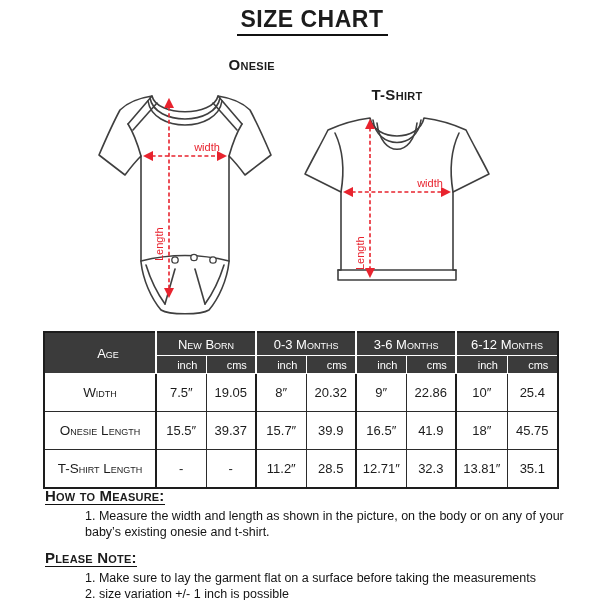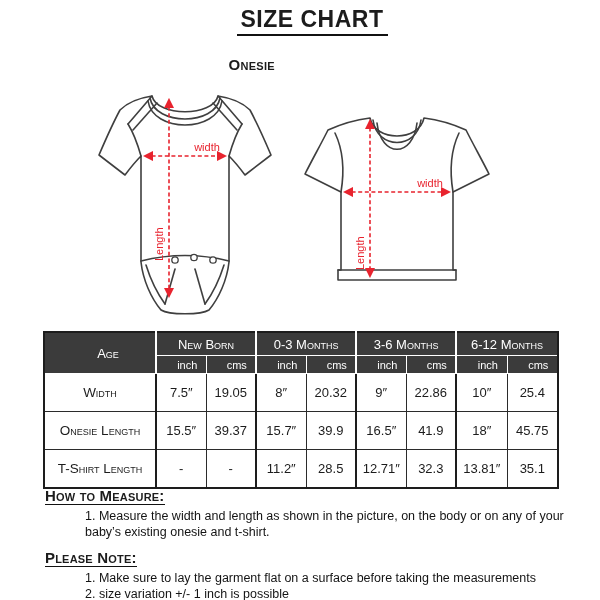--- a/index.html
+++ b/index.html
@@ -85,20 +85,21 @@
       </g>
     </g>
     <g stroke="#e8232e" stroke-width="1.6" stroke-dasharray="4 2.6" fill="none">
       <line x1="50" y1="72" x2="130" y2="72" marker-start="url(#ah)" marker-end="url(#ah)"></line>
       <line x1="74" y1="16" x2="74" y2="212" marker-start="url(#ah)" marker-end="url(#ah)"></line>
     </g>
     <text class="red-label" x="112" y="67" text-anchor="middle">width</text>
     <text class="red-label" x="0" y="0" text-anchor="start" transform="translate(68,177) rotate(-90)">Length</text>
   </svg>
 
+  <div class="fig-label tshirt sc">T-Shirt</div>
   <svg class="fig tshirt" width="200" height="186" viewBox="0 0 200 186">
     <g stroke="#3f3f3f" stroke-width="1.6" fill="#fff" stroke-linejoin="round" stroke-linecap="round">
       <path d="M 73,10
         C 57,12 42,17 31,22 C 24,36 15,52 8,66 L 44,84
         L 44,162 L 41,162 L 41,172 L 159,172 L 159,162 L 156,162
         L 156,84 L 192,66 C 185,52 176,36 169,22
         C 158,17 143,12 127,10
         C 122,34 78,34 73,10 Z"></path>
       <g fill="none">
         <path d="M 76,12 C 80,42 120,42 124,12"></path>

